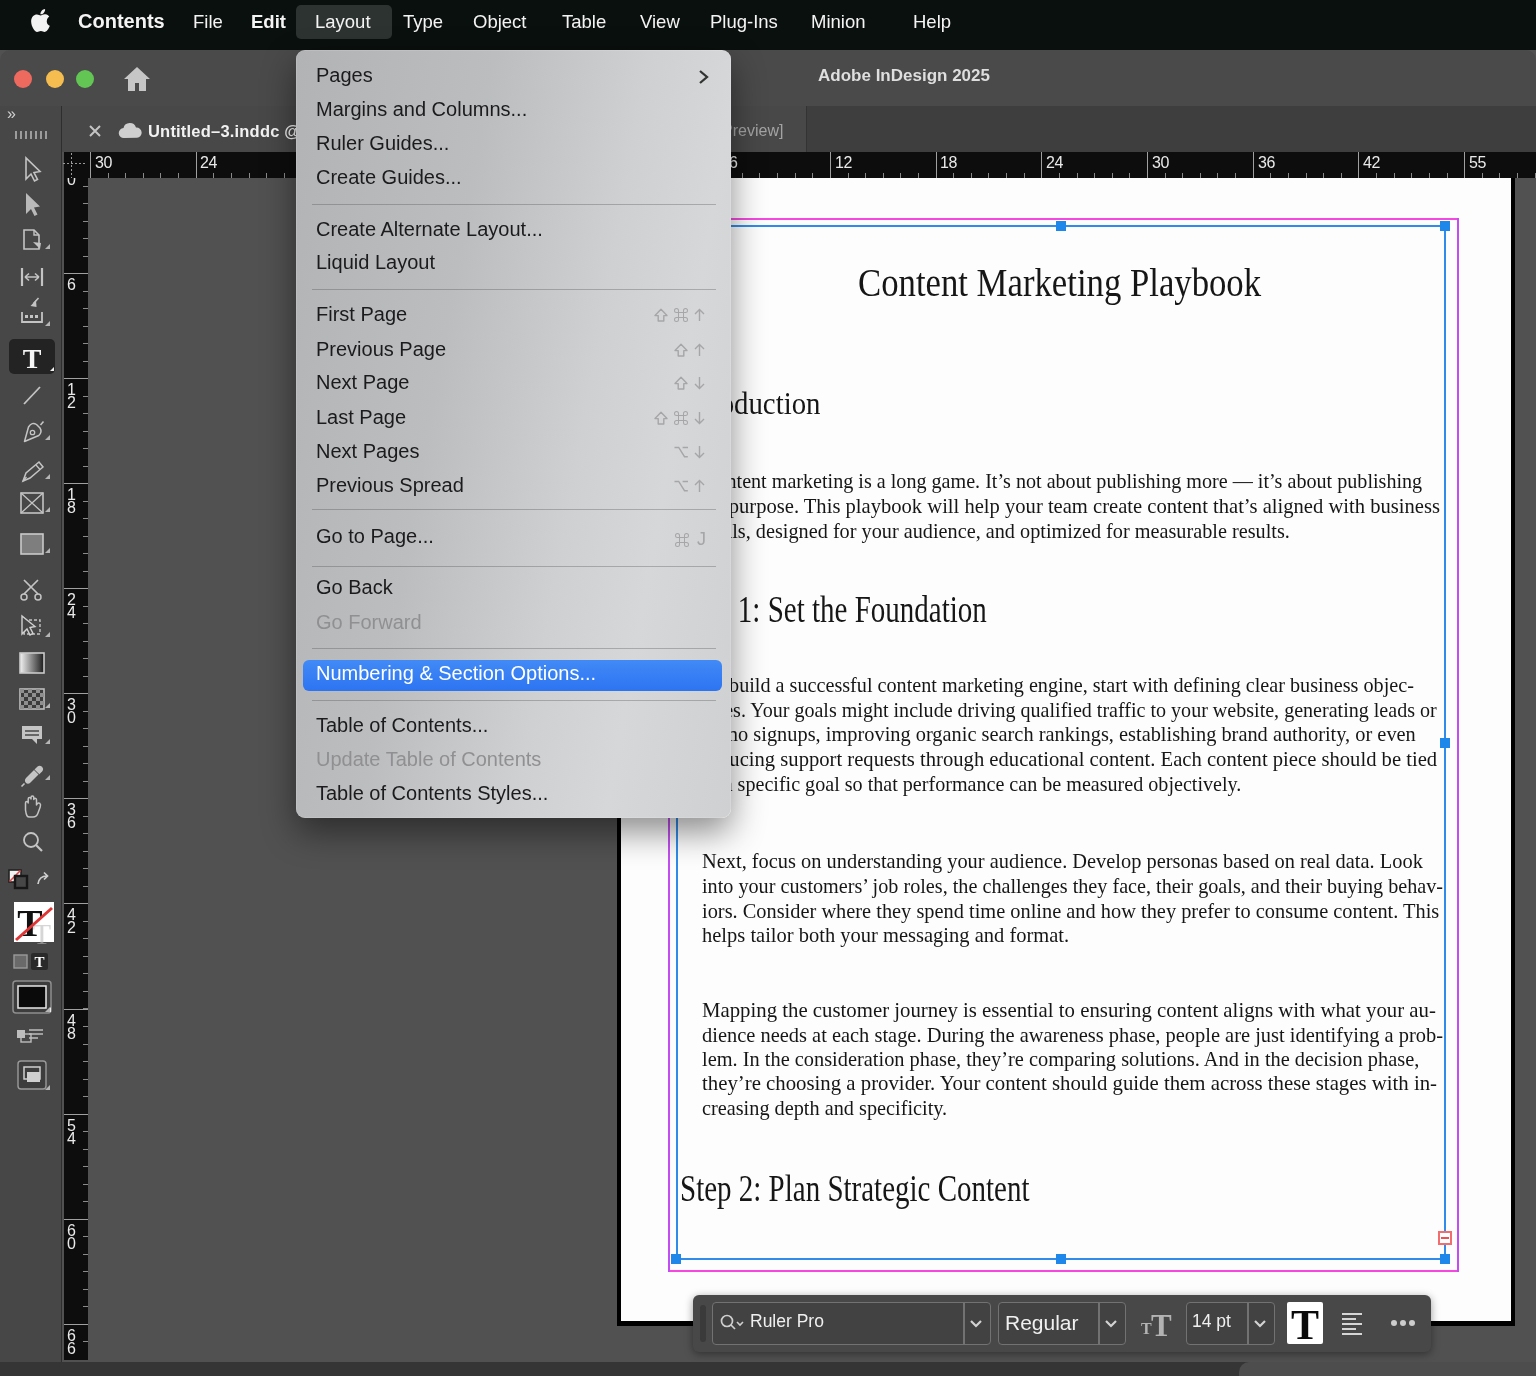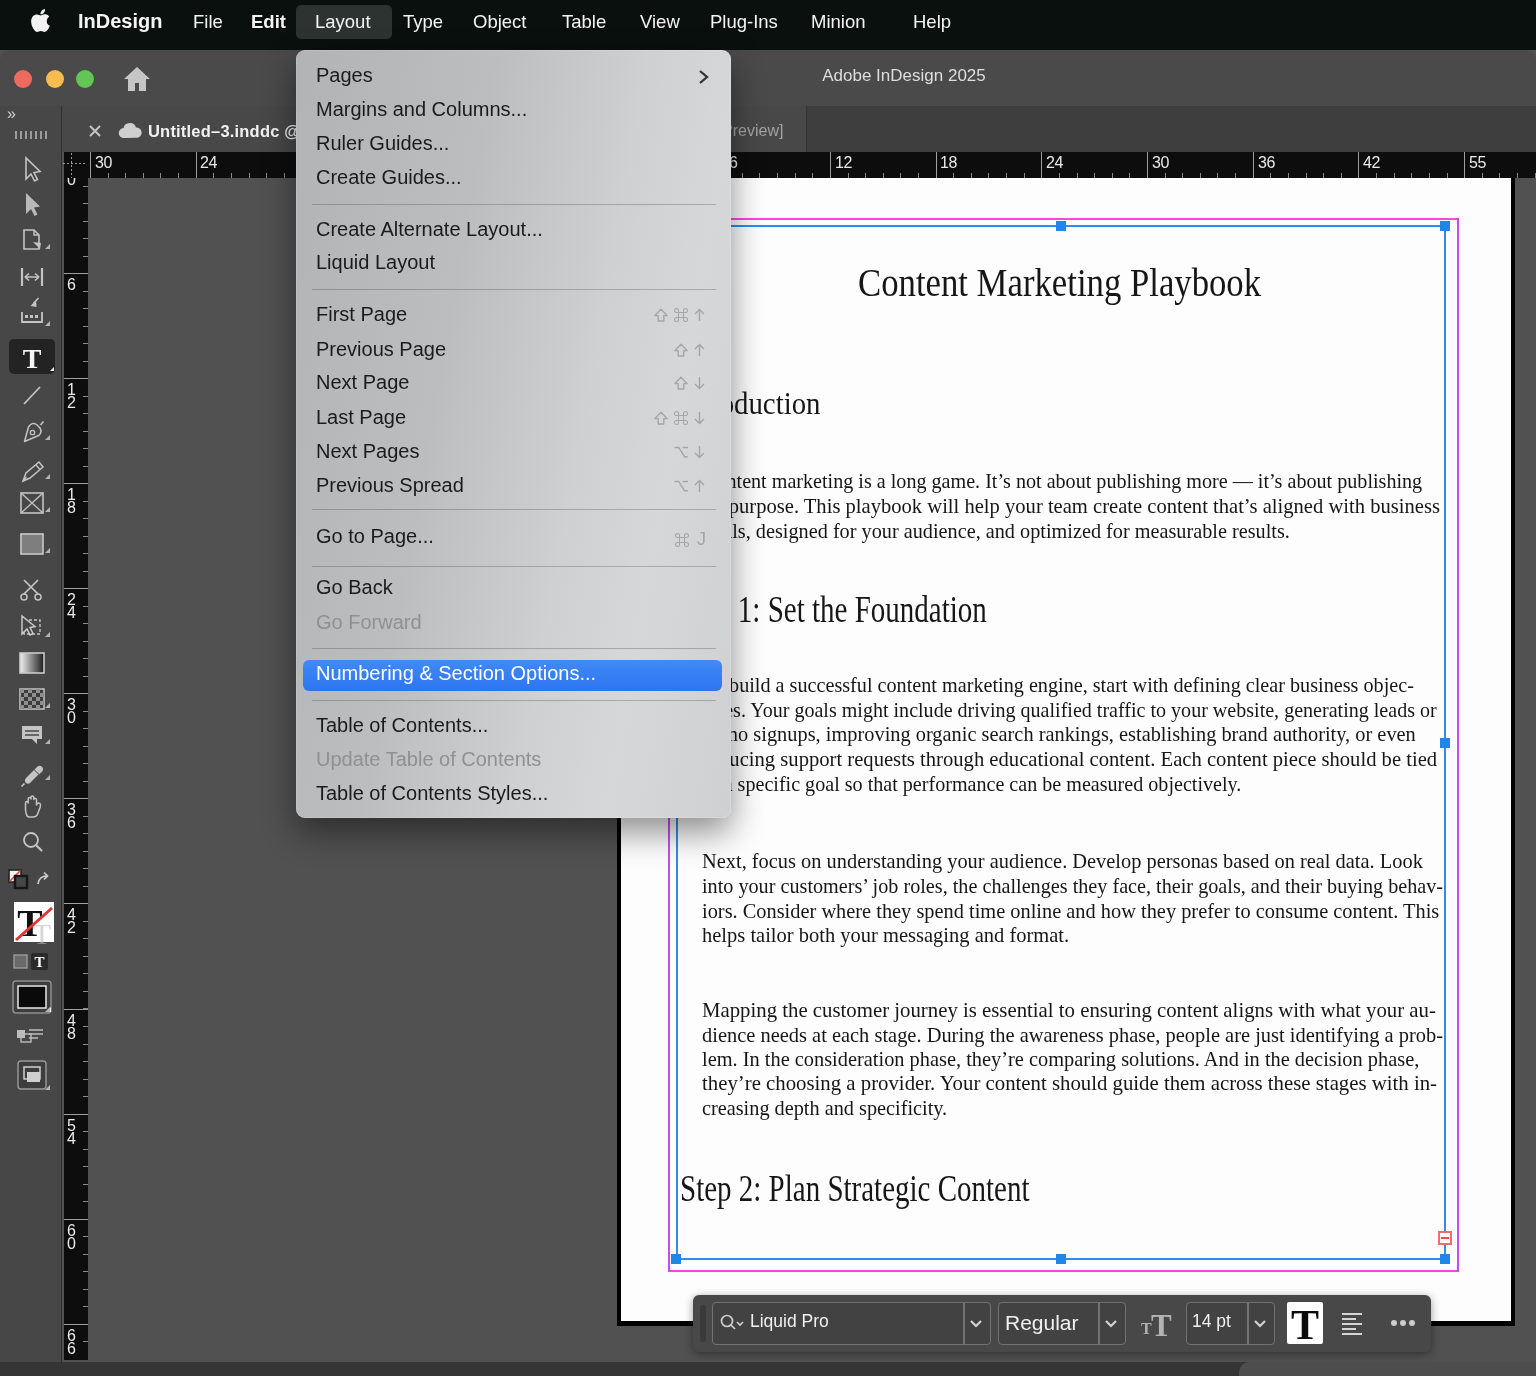--- a/index.html
+++ b/index.html
@@ -195,45 +195,45 @@
   </svg>
 <div class="abs" style="left:148px;top:122px;font-size:16.5px;font-weight:bold;color:#f2f2f2;letter-spacing:0.2px">Untitled–3.inddc @</div>
 <div class="abs" style="left:642px;top:122px;font-size:16px;color:#a3a3a3">52% [GPU Preview]</div>
 <div class="abs" style="left:0;top:50px;width:1536px;height:56px;background:#4a4a4a;border-radius:10px 10px 0 0"></div>
 <div class="abs" style="left:14px;top:70px;width:18px;height:18px;border-radius:50%;background:#ee6a5f"></div>
 <div class="abs" style="left:46px;top:70px;width:18px;height:18px;border-radius:50%;background:#f5bd4f"></div>
 <div class="abs" style="left:76px;top:70px;width:18px;height:18px;border-radius:50%;background:#62c554"></div>
 <svg class="abs" style="left:122px;top:65px" width="30" height="28">
     <path d="M15 2 L28 14 H24 V26 H17 V18 H13 V26 H6 V14 H2 Z" fill="#c6c6c6"></path>
   </svg>
-<div class="abs" style="left:804px;top:66px;width:200px;text-align:center;font-size:17px;font-weight:normal;color:#dedede">Adobe InDesign 2025</div>
+<div class="abs" style="left:804px;top:66px;width:200px;text-align:center;font-size:17px;font-weight:bold;color:#dedede">Adobe InDesign 2025</div>
 <div class="abs" style="left:0;top:0;width:1536px;height:50px;background:#0a100d"></div>
 <svg class="abs" style="left:31px;top:9px" width="19" height="23" viewBox="0 0 814 1000">
     <path fill="#f2f2f2" d="M788 341c-6 4-109 62-109 190 0 148 130 200 134 201-1 3-21 71-69 141-43 62-88 123-156 123s-86-40-164-40c-76 0-103 41-165 41s-105-57-155-127C46 787 0 658 0 536c0-196 127-300 252-300 66 0 121 44 163 44 40 0 102-47 178-47 29 0 133 3 195 108zM554 159c31-37 53-88 53-139 0-7-1-14-2-20-50 2-110 34-146 76-29 33-56 84-56 136 0 8 1 16 2 18 3 1 8 2 13 2 45 0 102-30 136-73z"></path>
   </svg>
 <div class="abs" style="left:296px;top:5px;width:96px;height:34px;background:#2d3330;border-radius:5px"></div>
-<div class="abs" style="left:78px;top:10px;font-size:20px;font-weight:bold;color:#f4f4f4">InDesign</div>
+<div class="abs" style="left:78px;top:10px;font-size:20px;font-weight:bold;color:#f4f4f4">Contents</div>
 <div class="abs" style="left:193px;top:11px;font-size:18.5px;font-weight:normal;color:#f4f4f4">File</div>
 <div class="abs" style="left:251px;top:11px;font-size:18.5px;font-weight:bold;color:#f4f4f4">Edit</div>
 <div class="abs" style="left:315px;top:11px;font-size:18.5px;font-weight:normal;color:#f4f4f4">Layout</div>
 <div class="abs" style="left:403px;top:11px;font-size:18.5px;font-weight:normal;color:#f4f4f4">Type</div>
 <div class="abs" style="left:473px;top:11px;font-size:18.5px;font-weight:normal;color:#f4f4f4">Object</div>
 <div class="abs" style="left:562px;top:11px;font-size:18.5px;font-weight:normal;color:#f4f4f4">Table</div>
 <div class="abs" style="left:640px;top:11px;font-size:18.5px;font-weight:normal;color:#f4f4f4">View</div>
 <div class="abs" style="left:710px;top:11px;font-size:18.5px;font-weight:normal;color:#f4f4f4">Plug-Ins</div>
 <div class="abs" style="left:811px;top:11px;font-size:18.5px;font-weight:normal;color:#f4f4f4">Minion</div>
 <div class="abs" style="left:913px;top:11px;font-size:18.5px;font-weight:normal;color:#f4f4f4">Help</div>
 <div class="abs" style="left:693px;top:1295px;width:738px;height:57px;background:#484848;border-radius:6px;box-shadow:0 2px 8px rgba(0,0,0,.4)"></div>
 <div class="abs" style="left:700px;top:1305px;width:6px;height:37px;background:#3a3a3a;border-radius:3px"></div>
 <div class="abs" style="left:712px;top:1302px;width:279px;height:43px;border:1.5px solid #727272;border-radius:4px;background:#424242"></div>
 <div class="abs" style="left:963px;top:1302px;width:1.5px;height:43px;background:#727272"></div>
 <svg class="abs" style="left:969px;top:1319px" width="14" height="9">
     <path d="M2 2 L7 7 L12 2" stroke="#d2d2d2" stroke-width="2.2" fill="none"></path>
   </svg>
-<div class="abs" style="left:750px;top:1311px;font-size:17.5px;color:#f0f0f0">Liquid Pro</div>
+<div class="abs" style="left:750px;top:1311px;font-size:17.5px;color:#f0f0f0">Ruler Pro</div>
 <svg class="abs" style="left:719px;top:1313px" width="26" height="20">
     <circle cx="8" cy="8" r="5.5" stroke="#cfcfcf" stroke-width="1.7" fill="none"></circle>
     <path d="M12 12 l4 4" stroke="#cfcfcf" stroke-width="1.7"></path>
     <path d="M18 9 l3 3 l3 -3" stroke="#cfcfcf" stroke-width="1.6" fill="none"></path>
   </svg>
 <div class="abs" style="left:998px;top:1302px;width:128px;height:43px;border:1.5px solid #727272;border-radius:4px;background:#424242"></div>
 <div class="abs" style="left:1098px;top:1302px;width:1.5px;height:43px;background:#727272"></div>
 <svg class="abs" style="left:1104px;top:1319px" width="14" height="9">
     <path d="M2 2 L7 7 L12 2" stroke="#d2d2d2" stroke-width="2.2" fill="none"></path>
   </svg>

